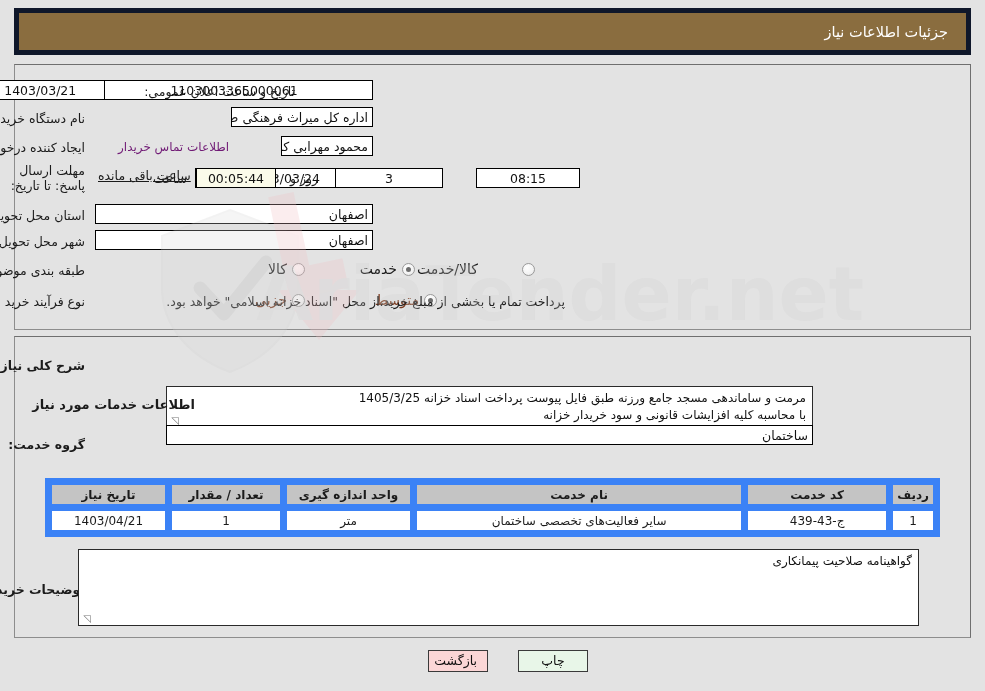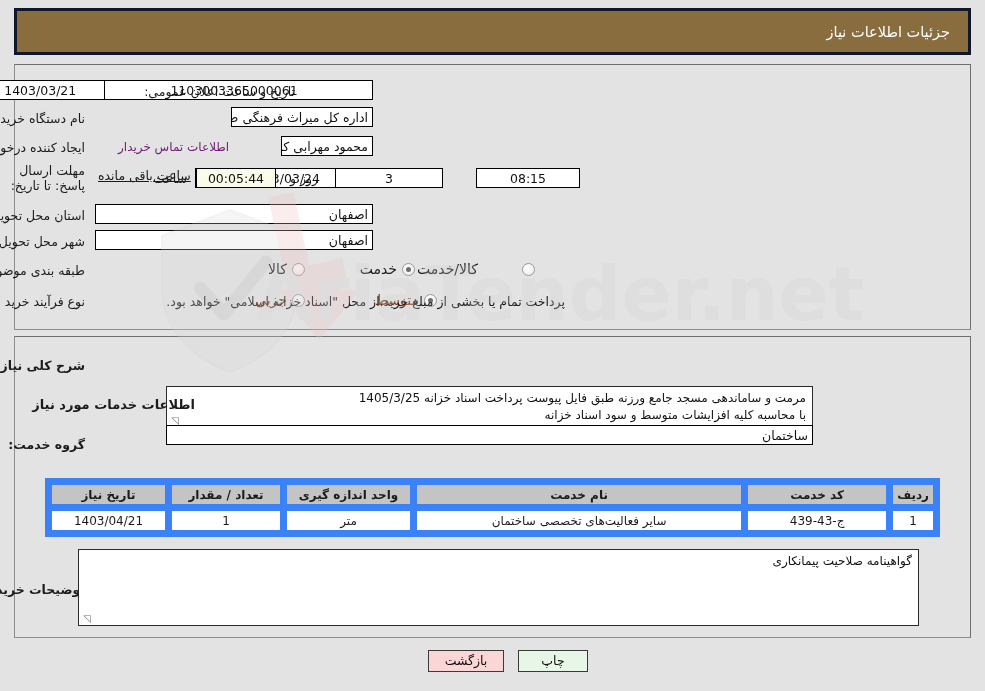--- a/index.html
+++ b/index.html
@@ -11,21 +11,21 @@
     overflow: hidden;
   }
   body { position: relative; }
 
   
   .header-bar {
     position: absolute;
     left: 14px; top: 8px;
     width: 957px; height: 47px;
     background: #8a6d3f;
-    border: 3px solid #0f172a;
+    border: 5px solid #0f172a;
     display: flex;
     align-items: center;
     justify-content: flex-start;
     padding-right: 18px;
   }
   .header-title {
     color: #ffffff;
     font-size: 14.5px;
     letter-spacing: .2px;
   }
@@ -240,21 +240,21 @@
   <span class="radio on"></span>
   <span class="radio-label accent">متوسط</span>
 </div>
 <div class="plaintext" style="right:420px; top:294px;">پرداخت تمام یا بخشی از مبلغ خرید،از محل "اسناد خزانه اسلامی" خواهد بود.</div>
 
 <div class="panel" id="panel-bottom"></div>
 
 <div class="lbl lbl-bold" style="right:900px; top:358px;">شرح کلی نیاز:</div>
 <div class="ta" style="right:172px; top:347px; left:166px; height:42px;margin-top:39px;">
   <div>مرمت و ساماندهی مسجد جامع ورزنه طبق فایل پیوست پرداخت اسناد خزانه 1405/3/25</div>
-  <div>با محاسبه کلیه افزایشات متوسط و سود اسناد خزانه</div>
+  <div>با محاسبه کلیه افزایشات قانونی و سود خریدار خزانه</div>
   <span class="grip">◹</span>
 </div>
 
 <div class="sec-head" style="right:790px; top:397px;">اطلاعات خدمات مورد نیاز</div>
 
 <div class="lbl lbl-bold" style="right:900px; top:437px;">گروه خدمت:</div>
 <div class="fld rtltxt" style="right:172px; top:425px; left:166px;">ساختمان</div>
 
 <table class="tbl">
   <thead>
@@ -278,21 +278,21 @@
     </tr>
   </tbody>
 </table>
 
 <div class="lbl lbl-bold" style="right:900px; top:582px;">توضیحات خریدار:</div>
 <div class="ta" style="right:66px; left:78px; top:549px; height:77px;">
   <div>گواهینامه صلاحیت پیمانکاری</div>
   <span class="grip">◹</span>
 </div>
 
-<button class="btn btn-back" style="left:428px; top:650px; width:76px;">بازگشت</button>
+<button class="btn btn-back" style="left:428px; top:650px; width:60px;">بازگشت</button>
 <button class="btn btn-print" style="left:518px; top:650px; width:70px;">چاپ</button>
 
 <svg class="watermark" viewBox="0 0 985 691">
   <g transform="translate(170,210)">
     <path d="M60,0 L128,26 L128,78 C128,118 98,148 60,162 C22,148 -8,118 -8,78 L-8,26 Z" fill="#d9d9d9" stroke="#cfcfcf" stroke-width="2" opacity="0.85"></path>
     <path d="M30,78 L54,104 L96,52" fill="none" stroke="#bdbdbd" stroke-width="13" stroke-linecap="round" stroke-linejoin="round"></path>
   </g>
   <g transform="translate(290,300)">
     <path d="M0,-105 L26,-105 L26,-30 L60,-30 L60,0 L0,0 Z" fill="#f0bfc3" opacity="0.9" transform="rotate(-12)"></path>
     <path d="M-12,-10 L70,-10 L29,40 Z" fill="#f0bfc3" opacity="0.9"></path>

